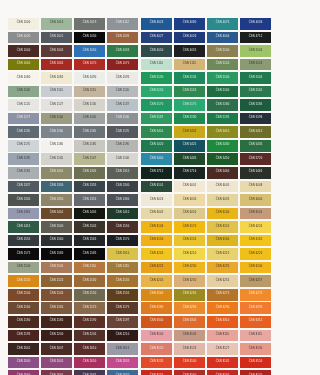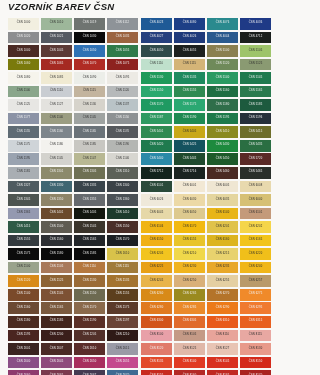--- a/index.html
+++ b/index.html
@@ -35,21 +35,20 @@
     line-height:1;
   }
   .sw.light .sw-lbl{color:#2a2a2a;}
   .sw.dark  .sw-lbl{color:#f2f2f2;}
 </style>
 </head>
 <body>
 
 <div id="page">
 
-  <div id="title">VZORNÍK BAREV ČSN</div>
 
   <div class="half" id="half-left">
       <div class="row">
         <div class="sw light" title="ČSN 1000" style="background: rgb(242, 239, 224);">
           <span class="sw-lbl">ČSN 1000</span>
         </div>
         <div class="sw light" title="ČSN 1010" style="background: rgb(157, 183, 154);">
           <span class="sw-lbl">ČSN 1010</span>
         </div>
         <div class="sw dark" title="ČSN 1019" style="background: rgb(111, 116, 113);">

